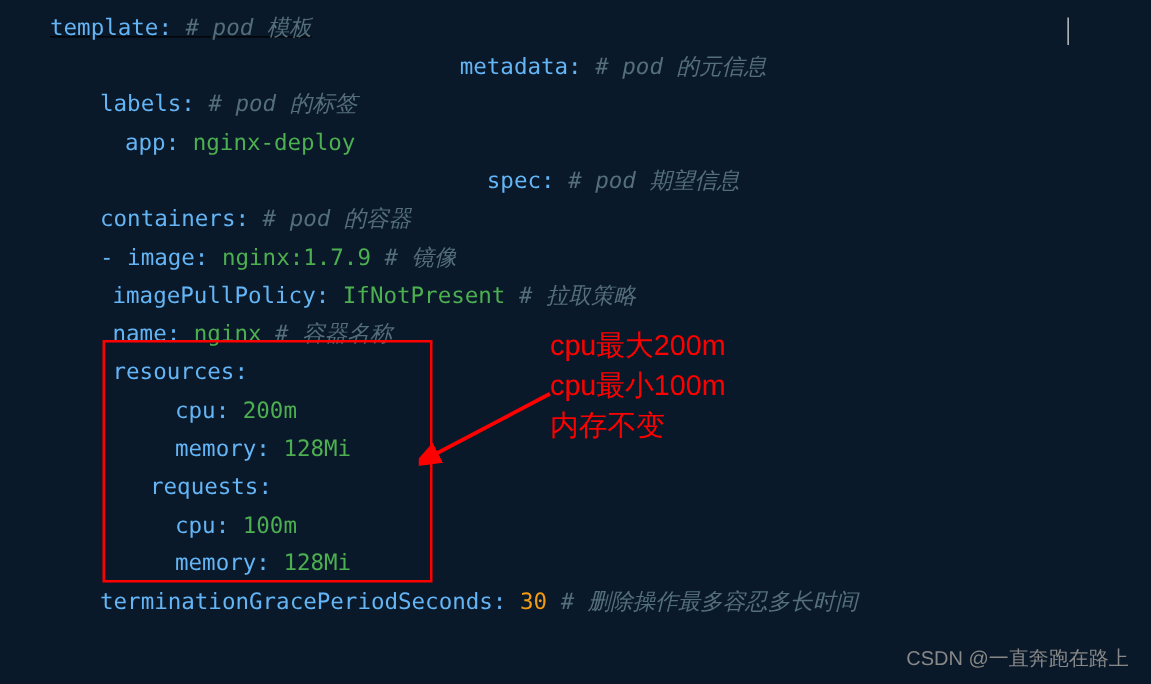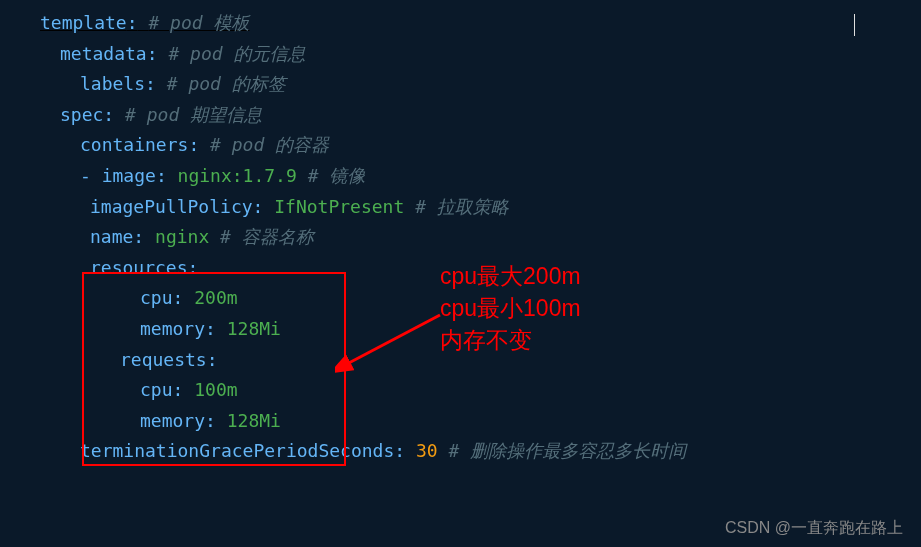--- a/index.html
+++ b/index.html
@@ -19,21 +19,21 @@
     position: relative;
   }
   .line { white-space: pre; }
   .key { color: #64b5f6; }
   .colon { color: #64b5f6; }
   .value-str { color: #4caf50; }
   .value-num { color: #f39c12; }
   .comment { color: #546e7a; font-style: italic; }
   .dash { color: #64b5f6; }
   .ind1 { padding-left: 20px; text-decoration: underline; }
-  .ind2 { padding-left: 40px; }
+  .ind2 { padding-left: 40px; text-align: center; }
   .ind3 { padding-left: 60px; }
   .ind4 { padding-left: 80px; }
   .ind5 { padding-left: 100px; }
   .ind6 { padding-left: 120px; }
   .ind4b { padding-left: 70px; }
   .redbox {
     position: absolute;
     border: 2px solid #ff0000;
     top: 272px;
     left: 82px;
@@ -81,20 +81,21 @@
 
 <div class="editor">
   <div class="cursor"></div>
 
   <div class="line ind1"><span class="key">template</span><span class="colon">:</span> <span class="comment"># pod 模板</span></div>
 
   <div class="line ind2"><span class="key">metadata</span><span class="colon">:</span> <span class="comment"># pod 的元信息</span></div>
 
   <div class="line ind3"><span class="key">labels</span><span class="colon">:</span> <span class="comment"># pod 的标签</span></div>
 
+  <div class="line ind4"><span class="key">app</span><span class="colon">:</span> <span class="value-str">nginx-deploy</span></div>
 
   <div class="line ind2"><span class="key">spec</span><span class="colon">:</span> <span class="comment"># pod 期望信息</span></div>
 
   <div class="line ind3"><span class="key">containers</span><span class="colon">:</span> <span class="comment"># pod 的容器</span></div>
 
   <div class="line ind3"><span class="dash">- </span><span class="key">image</span><span class="colon">:</span> <span class="value-str">nginx:1.7.9</span> <span class="comment"># 镜像</span></div>
 
   <div class="line ind4b"><span class="key">imagePullPolicy</span><span class="colon">:</span> <span class="value-str">IfNotPresent</span> <span class="comment"># 拉取策略</span></div>
 
   <div class="line ind4b"><span class="key">name</span><span class="colon">:</span> <span class="value-str">nginx</span> <span class="comment"># 容器名称</span></div>

